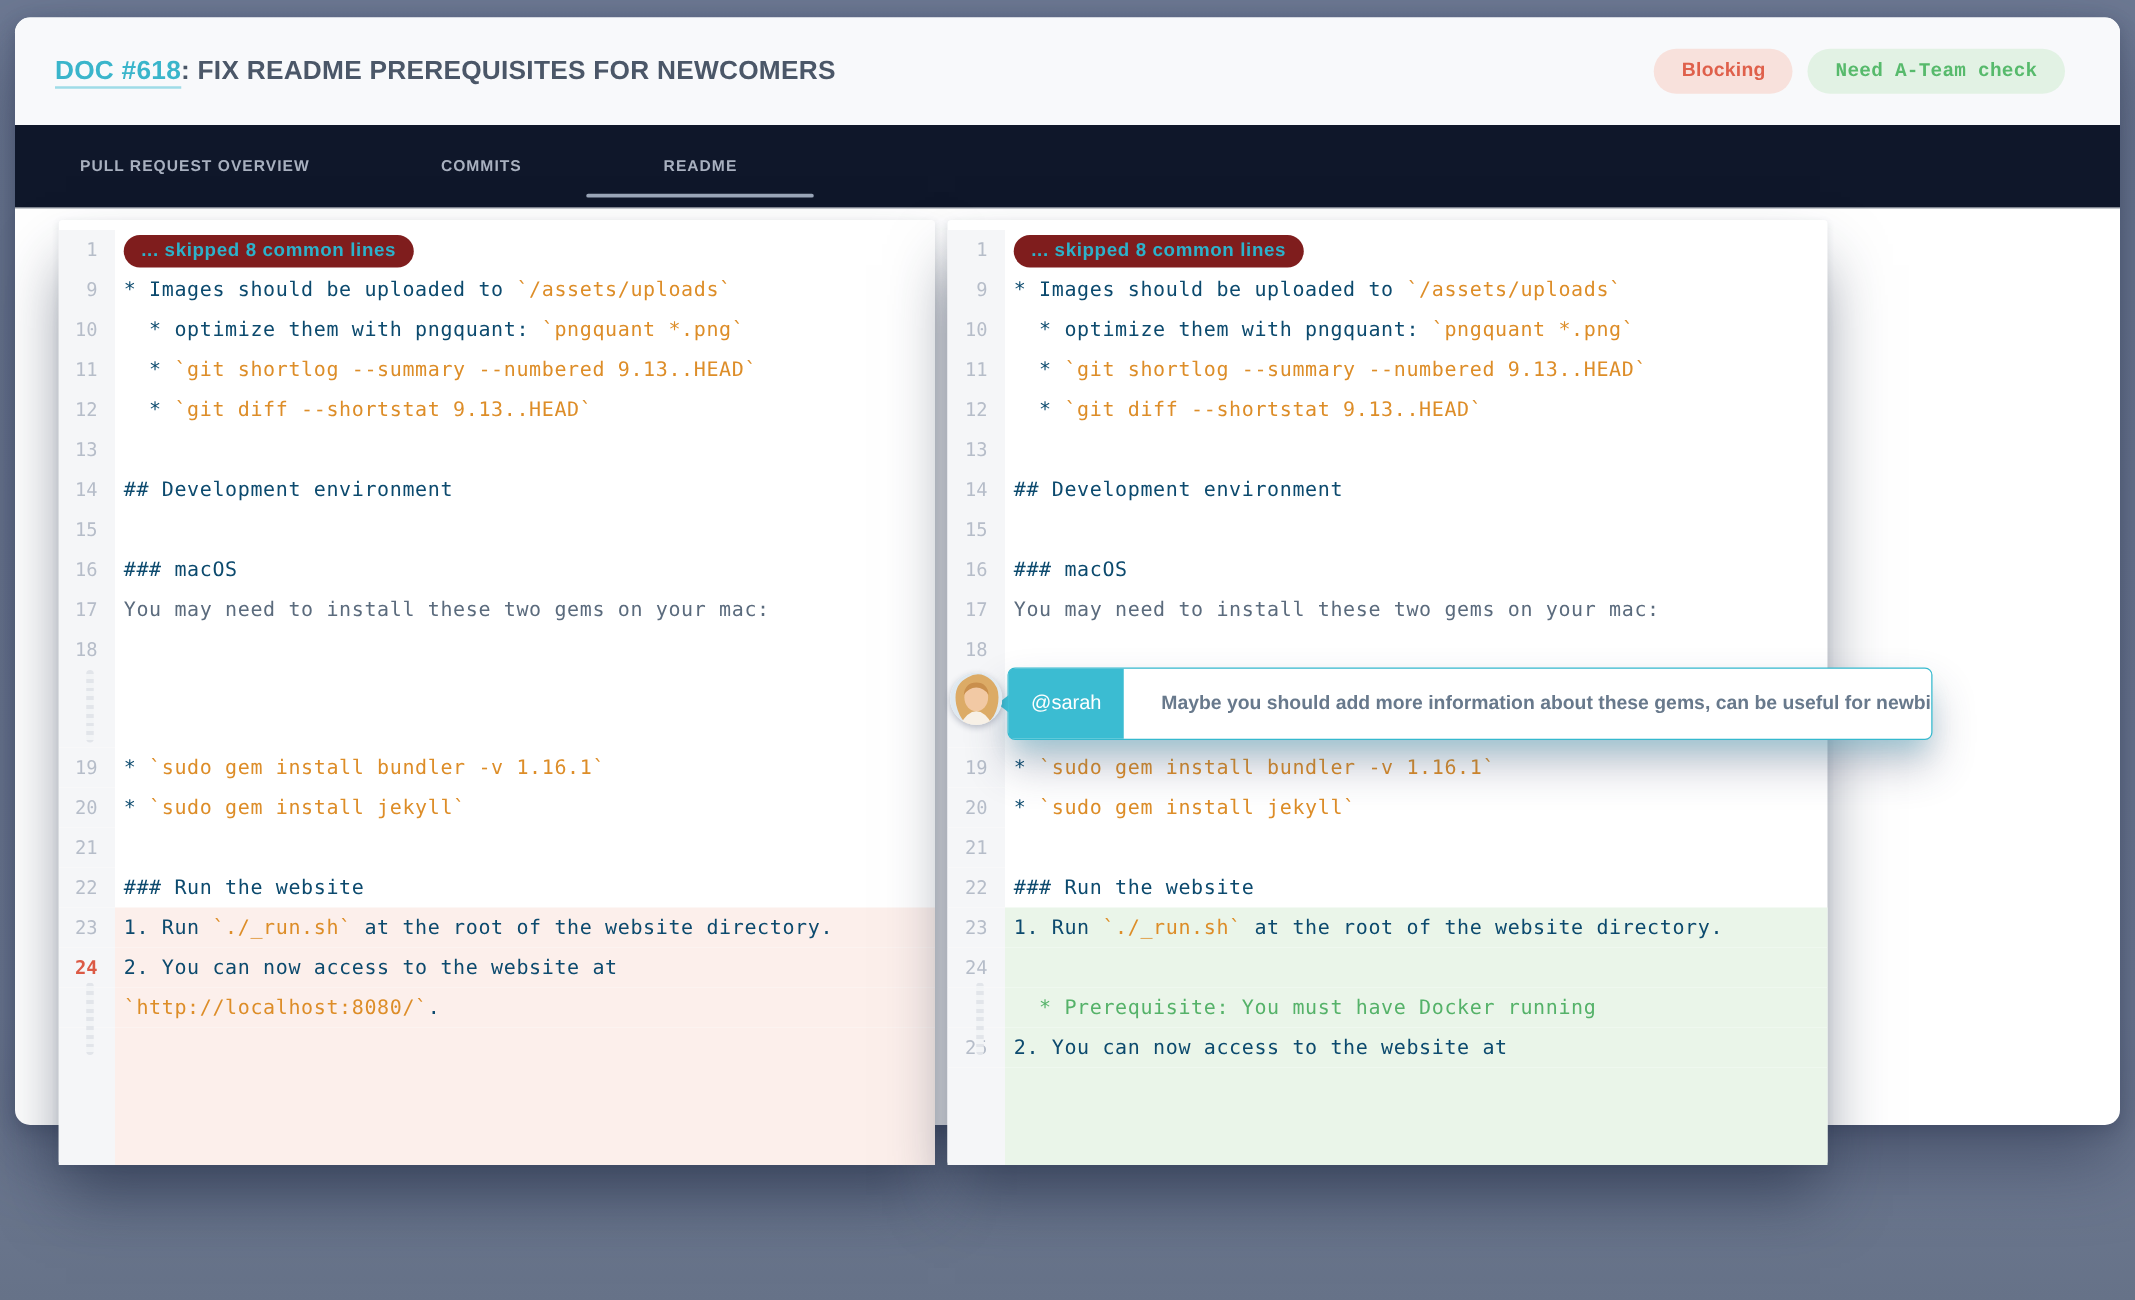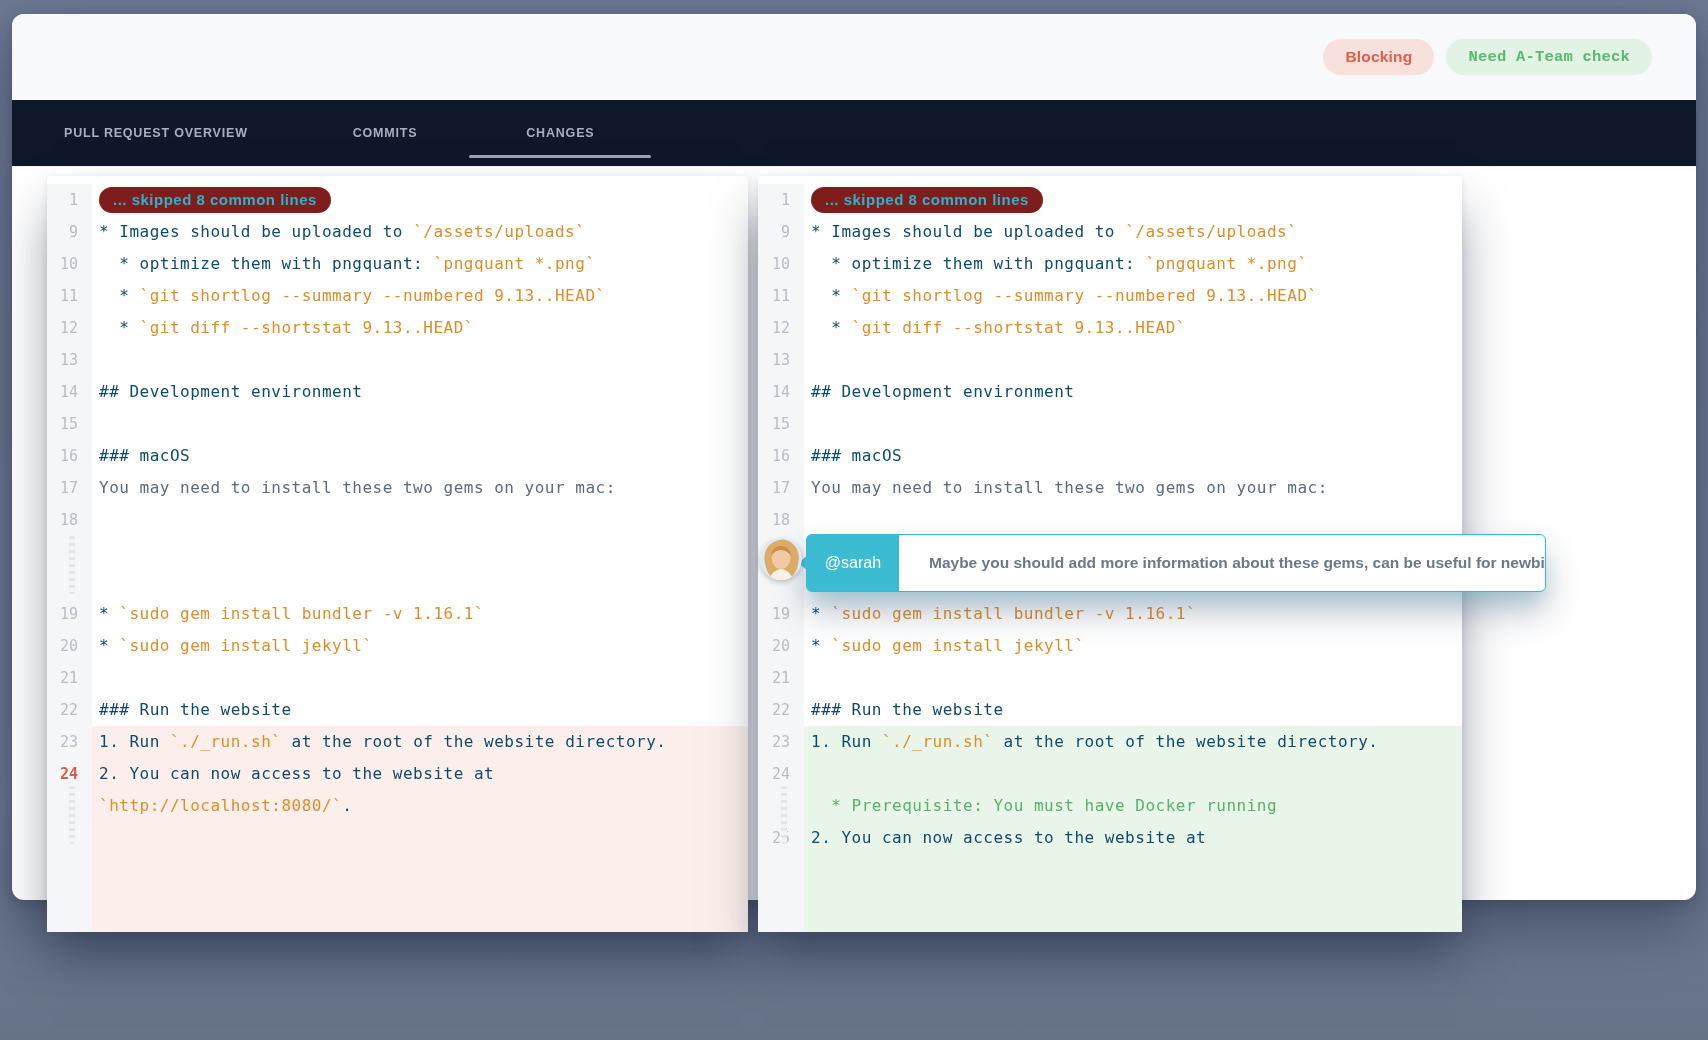--- a/index.html
+++ b/index.html
@@ -108,30 +108,33 @@
     color:#68798c;font-size:15.5px;font-weight:600;white-space:nowrap;overflow:hidden;
   }
 </style>
 </head>
 <body>
 
 <div class="stage">
   <div class="card">
 
     <div class="card-header">
+      <div class="title">
+        <a class="doc-link">DOC #618</a><span>: FIX README PREREQUISITES FOR NEWCOMERS</span>
+      </div>
       <div class="badges">
         <div class="badge blocking">Blocking</div>
         <div class="badge ok">Need A-Team check</div>
       </div>
     </div>
 
     <div class="tabbar">
       <div class="tab tab-overview">PULL REQUEST OVERVIEW</div>
       <div class="tab tab-commits">COMMITS</div>
-      <div class="tab tab-changes">CHANGES</div>
+      <div class="tab tab-changes">README</div>
     </div>
   </div>
 
   <div class="panel panel-left">
       <div class="row">
         <div class="gut">1</div>
         <div class="code"><span class="pill">... skipped 8 common lines</span></div>
       </div>
       <div class="row">
         <div class="gut">9</div>

